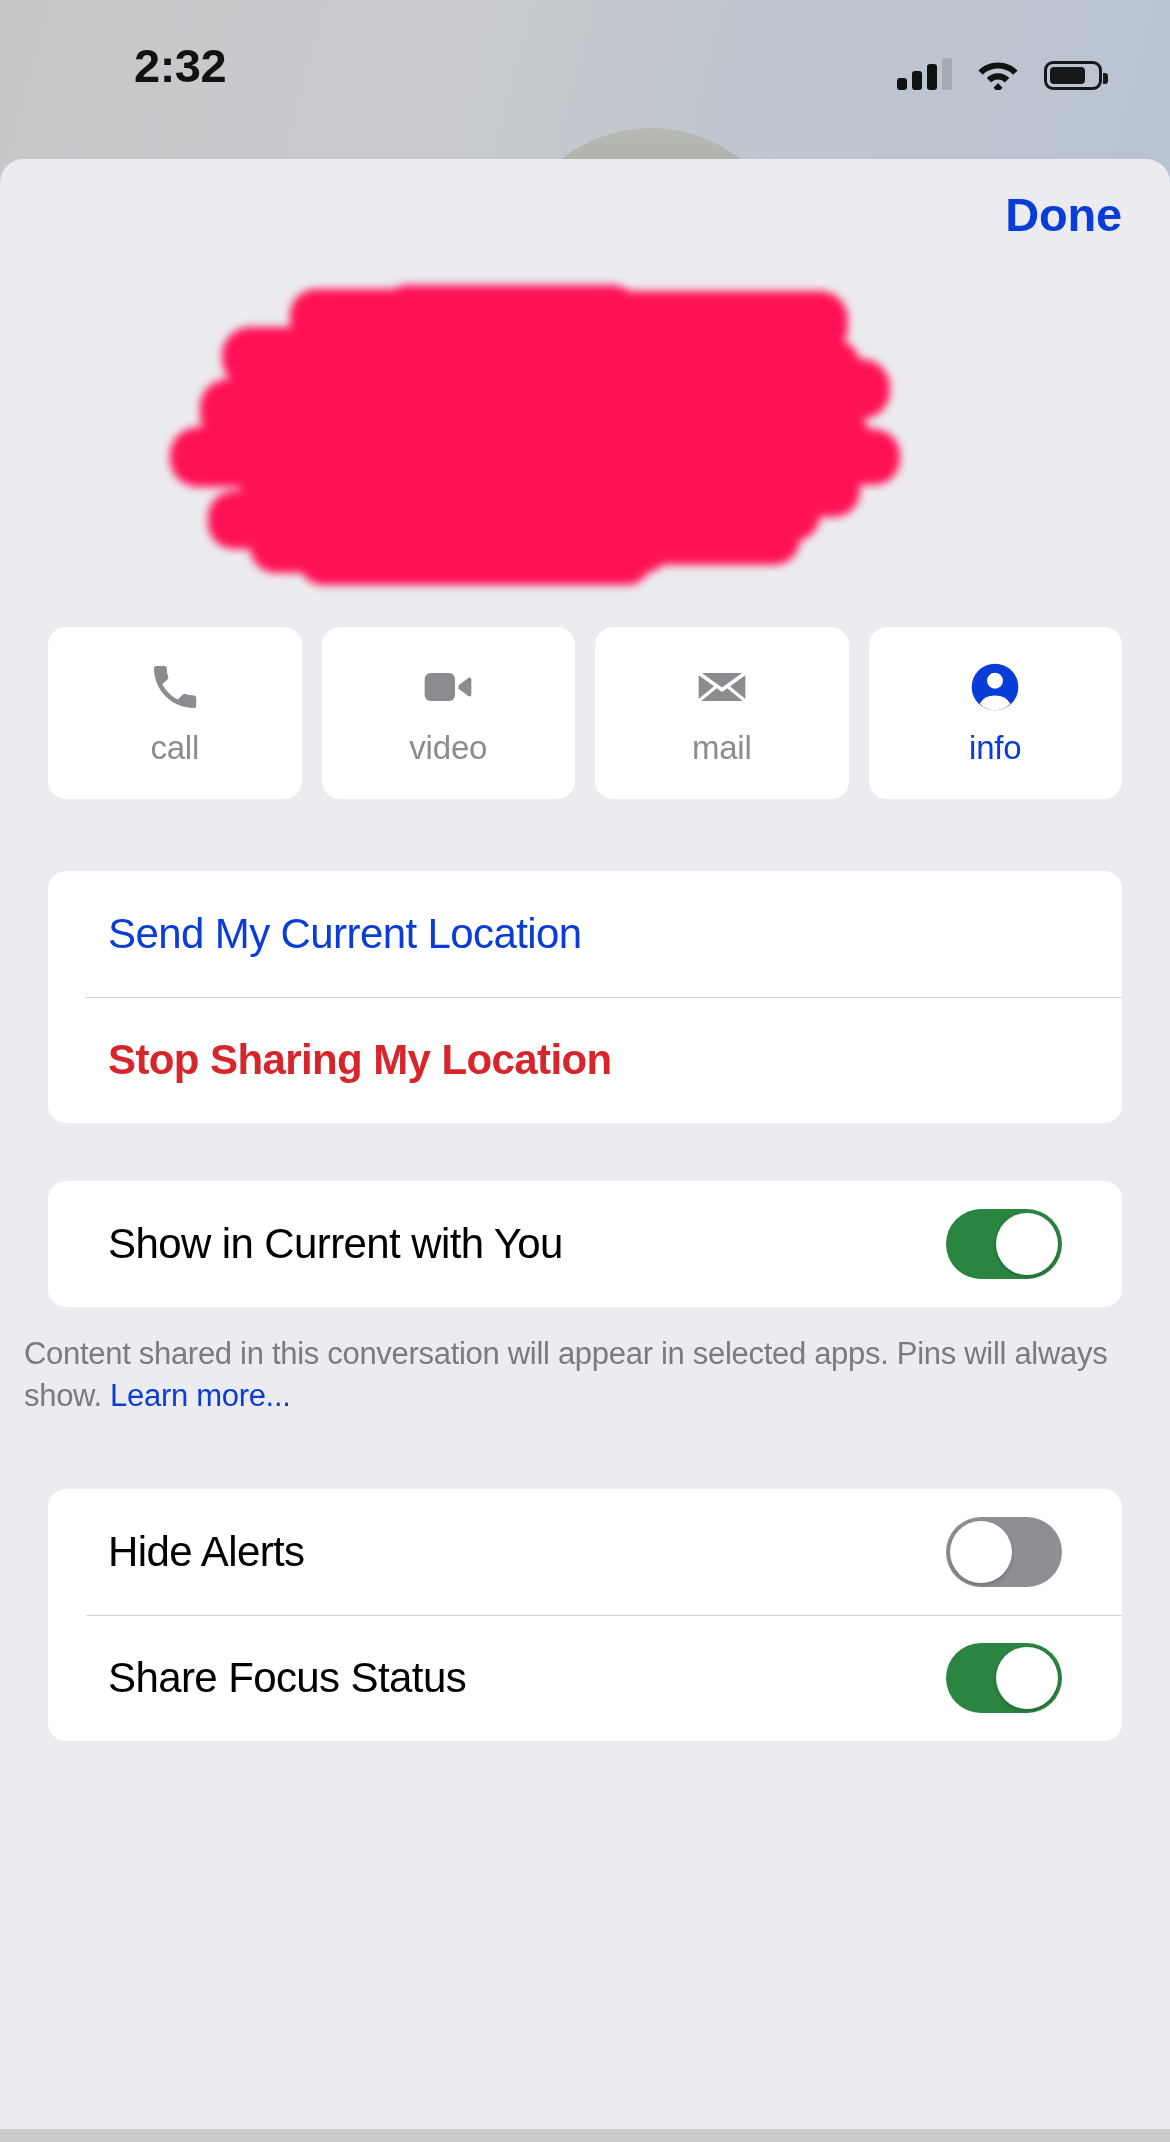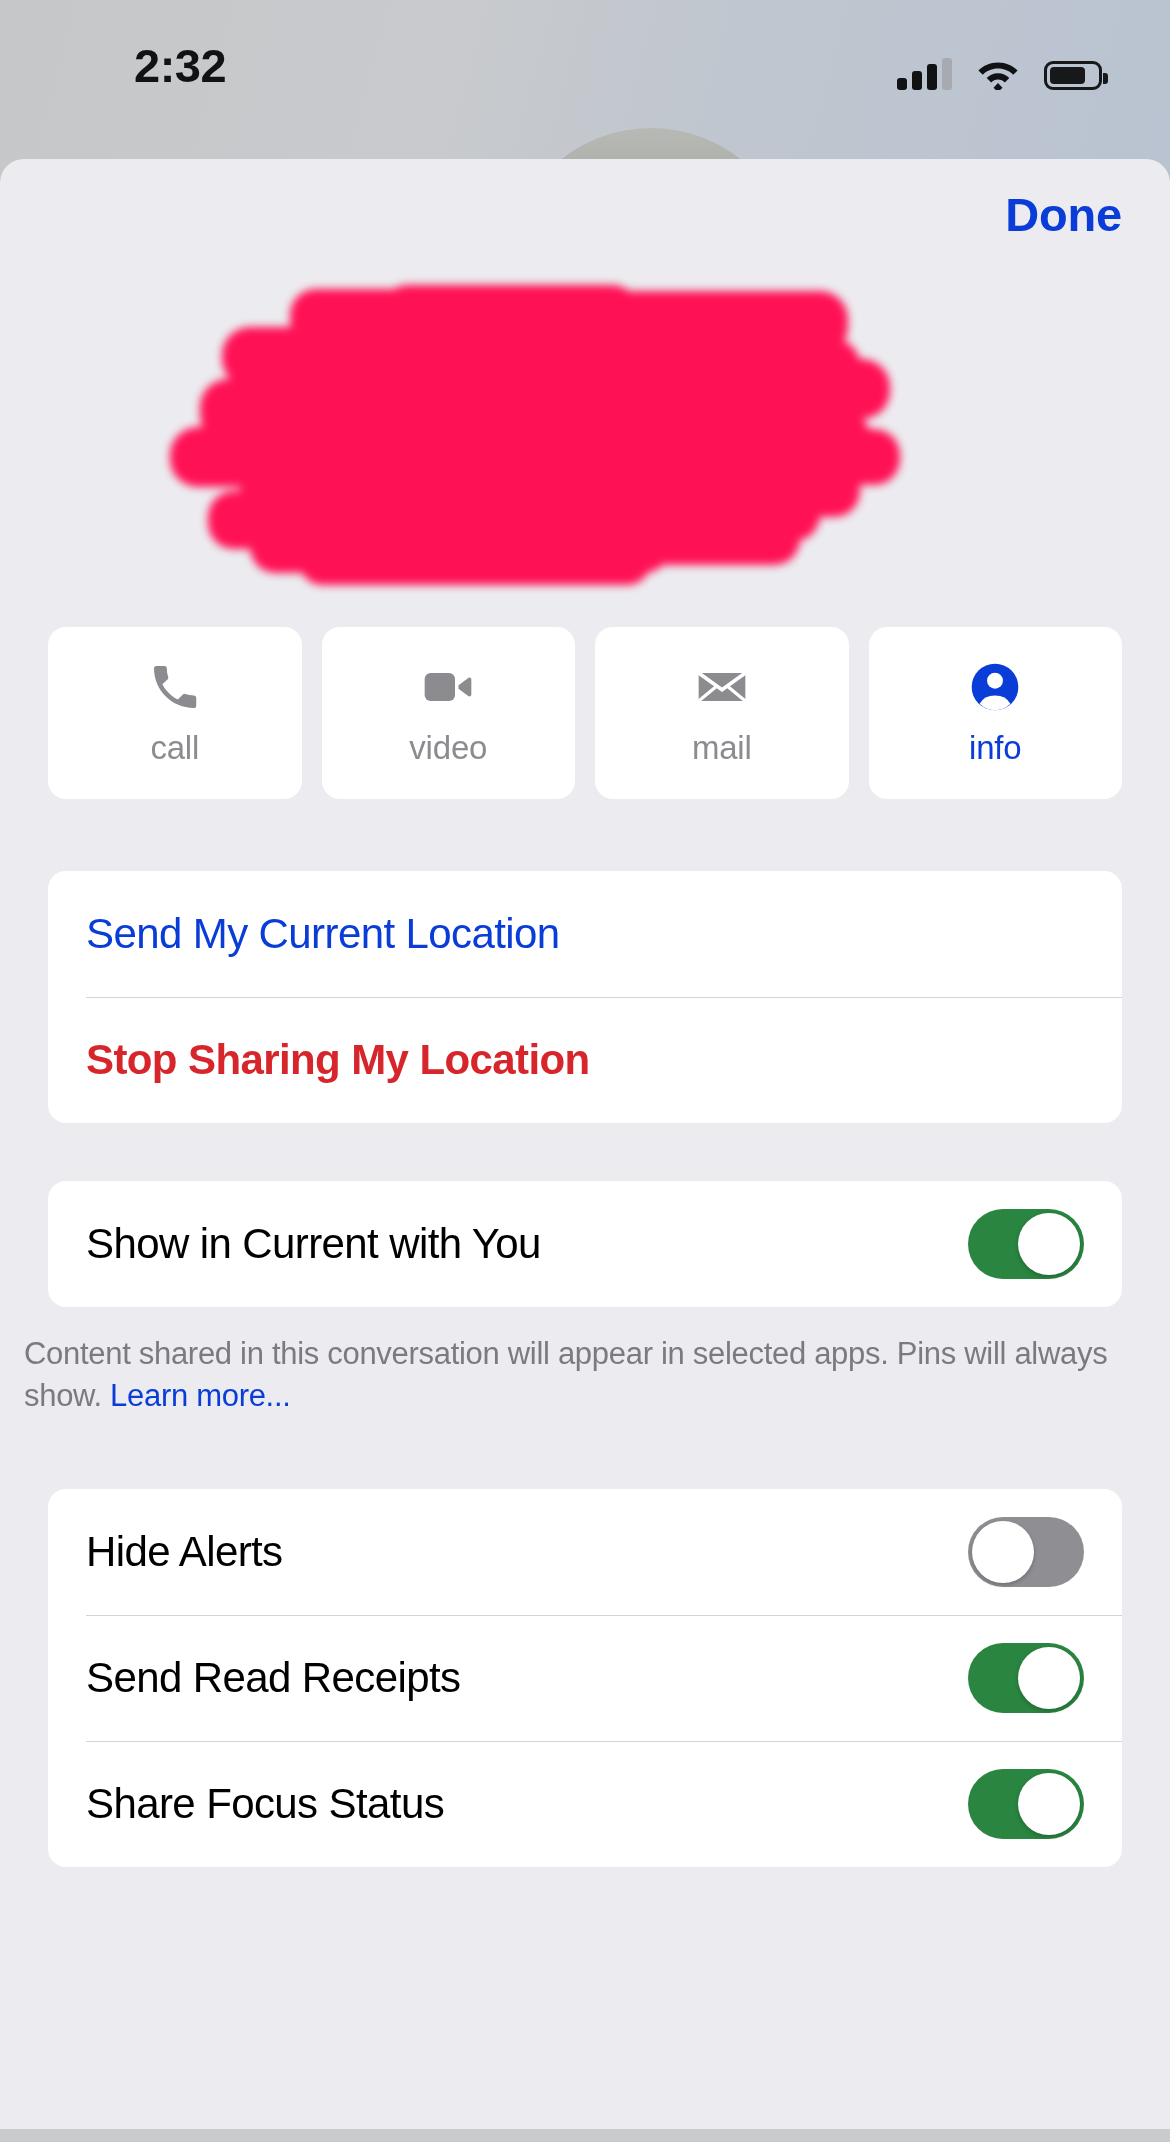--- a/index.html
+++ b/index.html
@@ -99,21 +99,21 @@
   .action-label{ font-size:33px; color:#8B8B90; letter-spacing:-.2px; }
   .action-btn.active .action-label{ color:#0A3CD8; }
 
   
   .card{
     margin:0 48px; background:#FFFFFF; border-radius:18px; overflow:hidden;
   }
   .row{
     position:relative; height:126px;
     display:flex; align-items:center; justify-content:space-between;
-    padding:0 38px; cursor:pointer;
+    padding:0 60px; cursor:pointer;
   }
   .row + .row:before{
     content:""; position:absolute; left:38px; right:0; top:0;
     height:1px; background:#D3D3D6;
   }
   .row-label{ font-size:42px; color:#000000; letter-spacing:-.6px; }
   .row-label.blue{ color:#0A3CD8; }
   .row-label.red{ color:#D7262B;font-weight:bold; }
 
   
@@ -279,26 +279,20 @@
   <div class="gap-xl"></div>
 
   <div class="card">
     <div class="row">
       <div class="row-label">Hide Alerts</div>
       <div class="toggle off">
         <div class="knob"></div>
       </div>
     </div>
     <div class="row">
-      <div class="row-label">Send Read Receipts</div>
-      <div class="toggle on">
-        <div class="knob"></div>
-      </div>
-    </div>
-    <div class="row">
       <div class="row-label">Share Focus Status</div>
       <div class="toggle on">
         <div class="knob"></div>
       </div>
     </div>
   </div>
 
 </div>
 
 </body></html>

